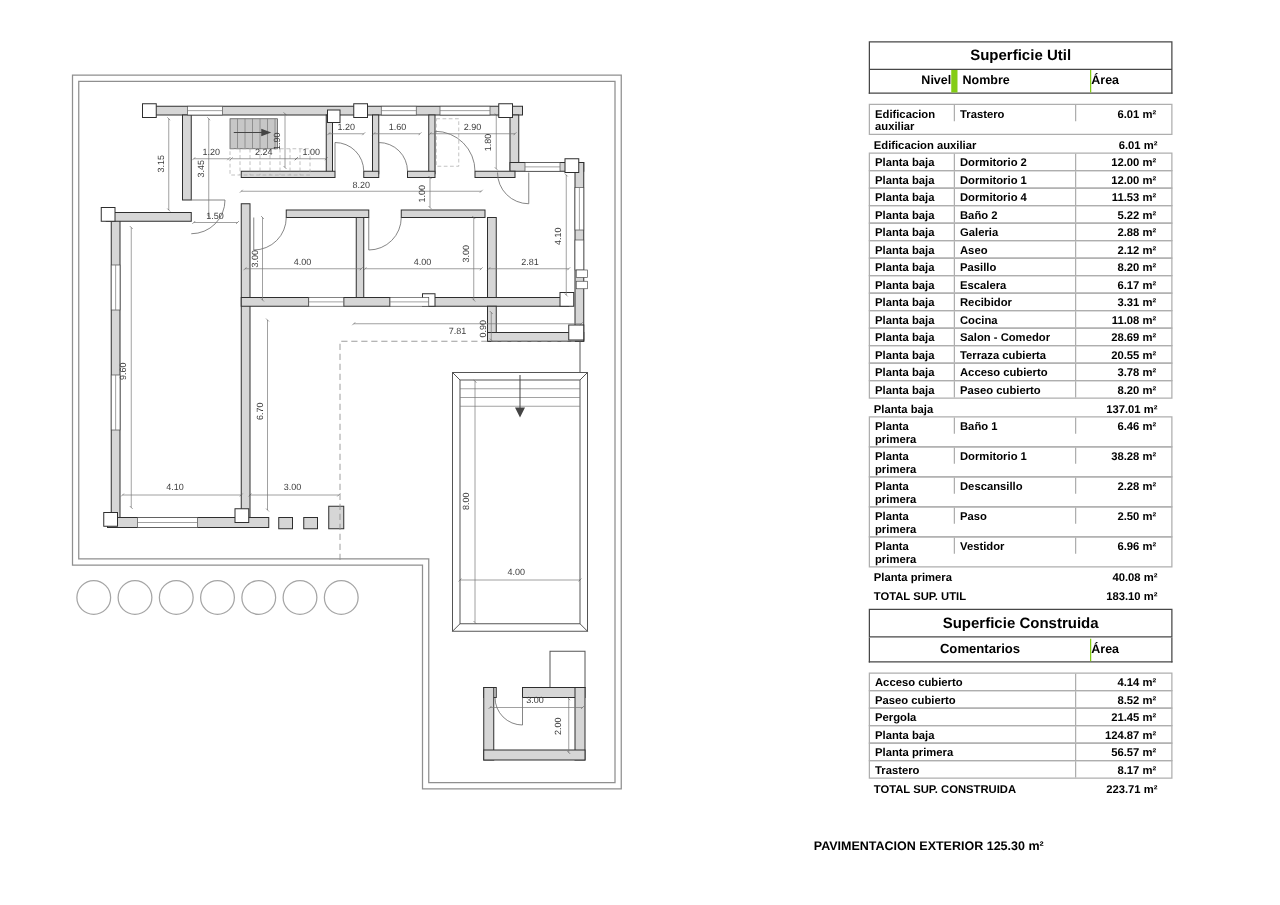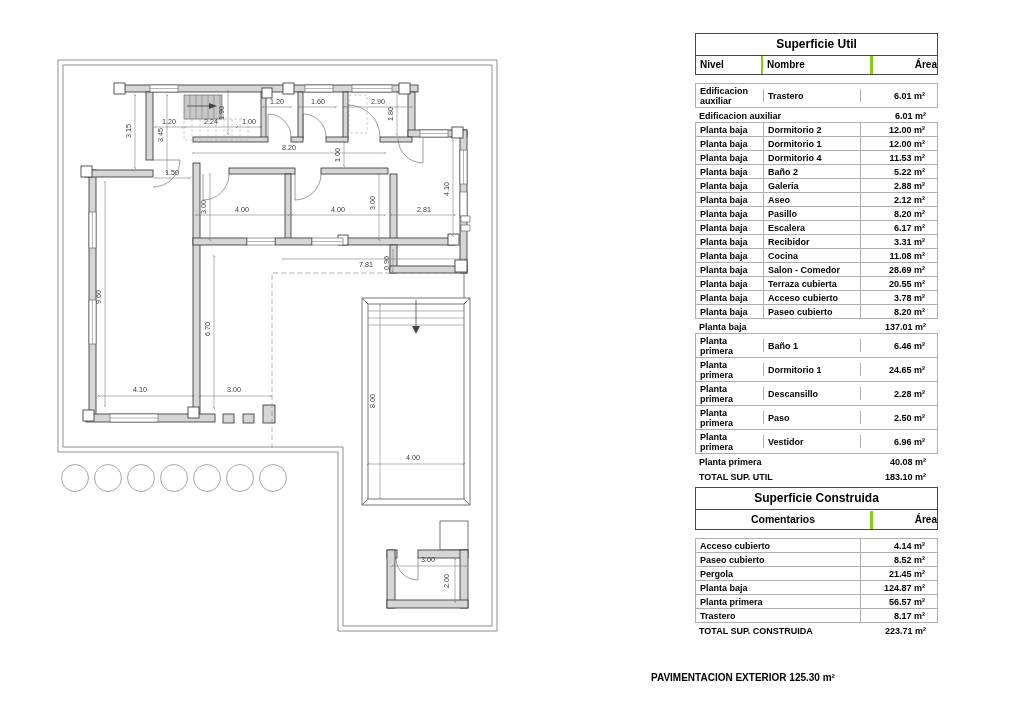--- a/index.html
+++ b/index.html
@@ -23,26 +23,26 @@
   .arrow{stroke:#444;stroke-width:.8;fill:none;}
   .ah{fill:#444;stroke:none;}
 
   
   .tbl{position:absolute;left:647px;width:243px;color:#000;padding-left:48px;}
   #tbl-util{top:33px;}
   #tbl-cons{top:487px;}
   .tbl-title{border:1.3px solid #474747;text-align:center;font-weight:bold;font-size:12px;padding:3px 0 4px 0;}
   .tbl-head{border:1.3px solid #474747;border-top:none;display:flex;font-weight:bold;font-size:10px;align-items:center;}
   .tbl-head .hc{padding:3px 0 4px 4px;}
-  .hc1{width:61px;}
-  .hc2{flex:1;border-left:2px solid #84cc16;}
-  .hc3{width:64px;border-left:3px solid #84cc16;text-align:right;padding:3px 0 4px 0 !important;}
+  .hc1{width:61px;text-align:right;}
+  .hc2{flex:1;border-left:5px solid #84cc16;}
+  .hc3{width:64px;border-left:1px solid #84cc16;text-align:left;padding:3px 0 4px 0 !important;}
   .hc2-wide{flex:1;text-align:center;font-weight:bold;font-size:10.5px;padding:3px 0 4px 0 !important;}
   .tbl-body{margin-top:9px;font-size:9px;font-weight:bold;}
-  .row{display:flex;align-items:center;}
+  .row{display:flex;align-items:flex-start;}
   .item{border:1px solid #aeaeae;margin-top:-1px;}
   .item .c1{width:61px;padding:1.5px 2px 1.5px 4px;}
   .item .c2{flex:1;border-left:1px solid #aeaeae;padding:1.5px 2px 1.5px 4px;}
   .item .c3{width:64px;border-left:1px solid #aeaeae;text-align:right;padding:1.5px 12px 1.5px 0;}
   .item .c2w{flex:1;padding:1.5px 2px 1.5px 4px;}
   .sum{padding:2.5px 0;}
   .sum .n{flex:1;padding-left:4px;}
   .sum .v{width:64px;text-align:right;padding-right:12px;}
   #pav-note{position:absolute;left:651px;top:672px;font-size:10px;font-weight:bold;color:#000;}
 </style>
@@ -361,21 +361,21 @@
         <div class="v">137.01 m²</div>
       </div>
     <div class="row item">
         <div class="c1">Planta primera</div>
         <div class="c2">Baño 1</div>
         <div class="c3">6.46 m²</div>
       </div>
     <div class="row item">
         <div class="c1">Planta primera</div>
         <div class="c2">Dormitorio 1</div>
-        <div class="c3">24.65 m²</div>
+        <div class="c3">38.28 m²</div>
       </div>
     <div class="row item">
         <div class="c1">Planta primera</div>
         <div class="c2">Descansillo</div>
         <div class="c3">2.28 m²</div>
       </div>
     <div class="row item">
         <div class="c1">Planta primera</div>
         <div class="c2">Paso</div>
         <div class="c3">2.50 m²</div>

